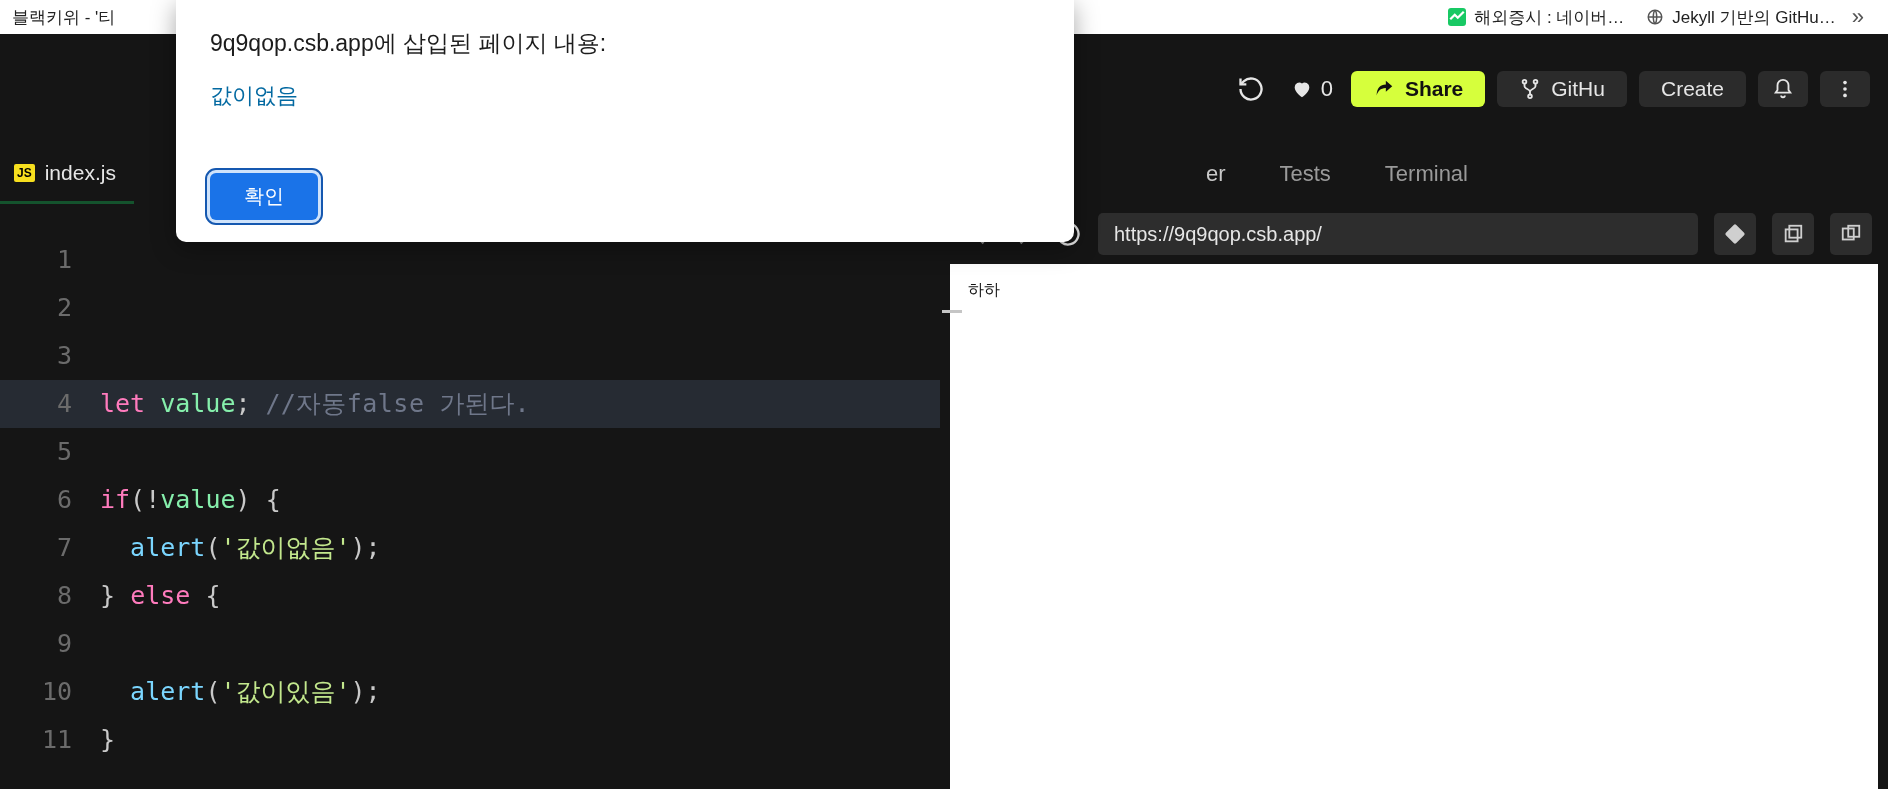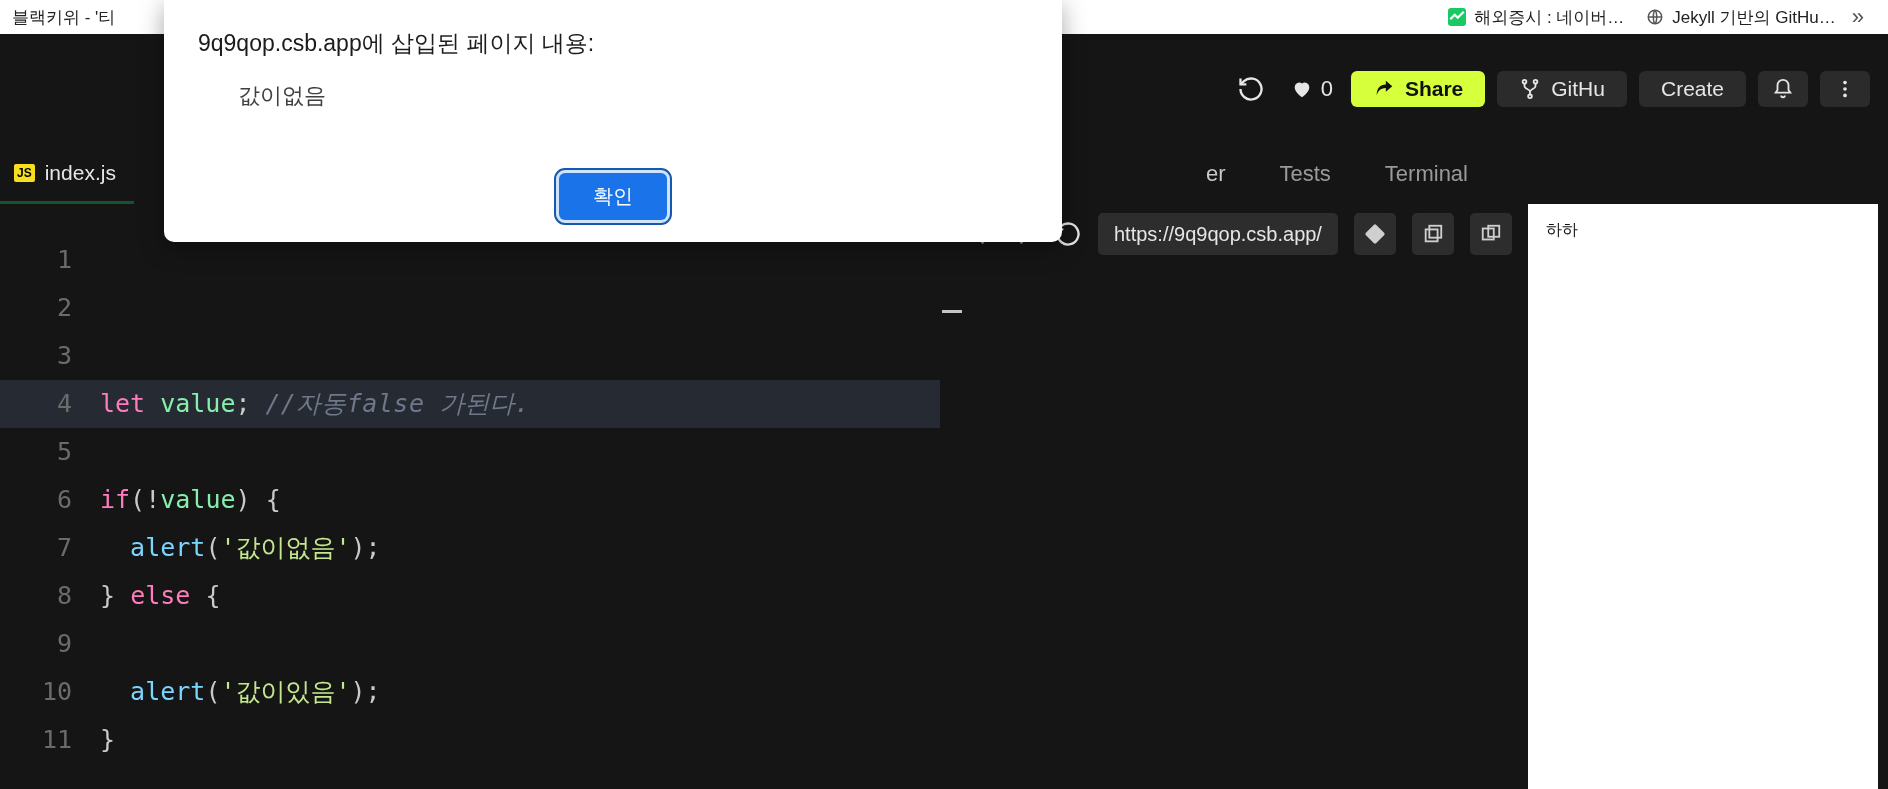--- a/index.html
+++ b/index.html
@@ -62,41 +62,41 @@
 
   
   .split {
     position: absolute; top: 170px; left:0; right:0; bottom:0; display:flex;
   }
   .editor-pane { width: 940px; background:#151515; position:relative; }
   .gutter-divider { width: 10px; background:#151515; position:relative; }
   .gutter-divider::after{
     content:""; position:absolute; top:106px; left:2px; width:20px; height:3px; background:#c5c5c5;
   }
-  .preview-pane { flex:1; background:#151515; display:flex; flex-direction:row; }
+  .preview-pane { flex:1; background:#151515; display:flex; flex-direction:column; }
 
   
   .code {
     font-family: Consolas, "SFMono-Regular", Menlo, monospace;
     font-size: 25px; line-height: 48px; color:#d9d9d9;
     padding-top: 32px;
   }
   .code .row { display:flex; }
   .code .ln {
     width: 100px; text-align: right; padding-right: 28px; color:#6b6b6b;
     user-select:none;
   }
   .code .tx { white-space: pre; }
   .code .row.hl { background:#262b33; }
   .kw { color:#ff7bbd; }      
   .id { color:#86efac; }
   .pn { color:#c9c9c9; }
   .fn { color:#7bd6ff; }
   .str{ color:#c3e88d; }
-  .cmt{ color:#6f778a; font-style:italic; }
+  .cmt{ color:#6f778a; }
   .cmt .en{ letter-spacing:0.5px; }
 
   
   .prev-controls {
     height: 60px; display:flex; align-items:center; gap:16px; padding:0 16px;
   }
   .prev-controls .nav-ico, .prev-controls .reload-ico {
     width:28px; height:28px; color:#8f8f8f; display:flex; align-items:center; justify-content:center;
   }
   .prev-controls .reload-ico { color:#e6e6e6; }
@@ -108,30 +108,30 @@
     display:flex; align-items:center; justify-content:center; color:#cfcfcf;}
   .sq-btn svg{width:22px;height:22px;}
 
   .iframe-area {
     flex:1; background:#fff; margin: 0 10px 0 0; padding: 16px 18px;
     font-size:16px; color:#111;
   }
 
   
   .alert {
-    position: absolute; top: 0; left: 164px; width: 898px; height: 242px;
+    position: absolute; top: 0; left: 176px; width: 898px; height: 242px;
     background:#fff; border-radius: 0 0 10px 10px;
     box-shadow: 0 6px 24px rgba(0,0,0,.35);
     padding: 28px 34px 22px 34px;
     display:flex; flex-direction:column;
     font-size: 23px; color:#1c1c1c;
   }
   .alert .title { margin-bottom: 22px; }
-  .alert .msg { font-size:22px; color:#404040;margin-left:40px; }
-  .alert .actions { margin-top:auto; display:flex; justify-content:center; }
+  .alert .msg { font-size:22px; color:#0369a1; }
+  .alert .actions { margin-top:auto; display:flex; justify-content:flex-start; }
   .alert .ok {
     background:#1a73e8; color:#fff; font-size:20px;
     border: none; padding: 10px 34px; border-radius:6px;
     outline: 2px solid #1558b0; outline-offset: 3px;
     box-shadow: 0 0 0 3px #cfe3fb;
     cursor:pointer;
   }
 </style>
 </head>
 <body>

